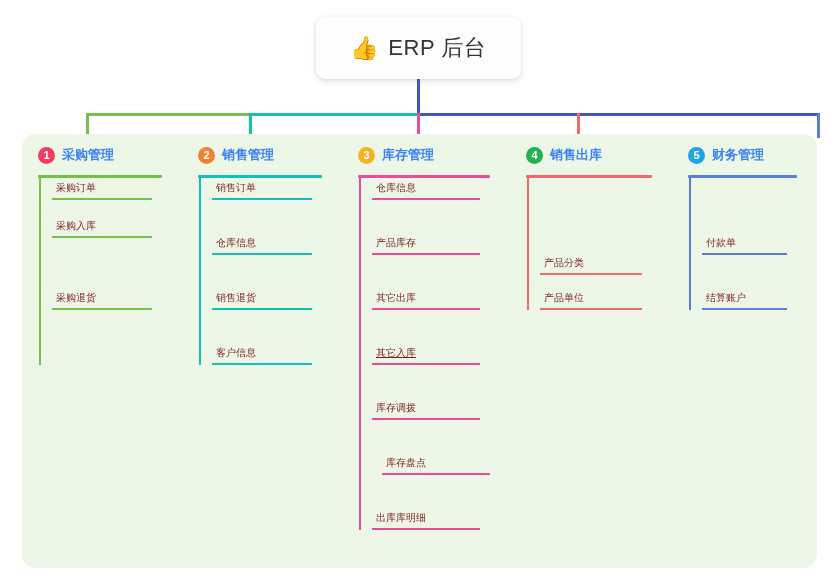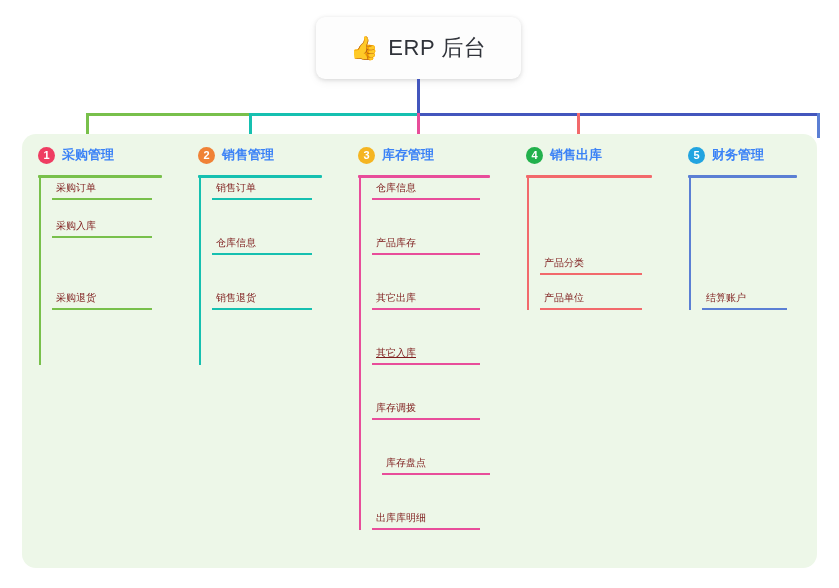--- a/index.html
+++ b/index.html
@@ -122,20 +122,24 @@
           <div class="leaf-rule" style="width: 100px; background: rgb(22, 192, 176);"></div>
         </div>
         <div class="leaf" style="left: 30px; top: 93px; width: 100px; height: 28px;">
           <div class="leaf-label" style="padding-left: 4px;">仓库信息</div>
           <div class="leaf-rule" style="width: 100px; background: rgb(22, 192, 176);"></div>
         </div>
         <div class="leaf" style="left: 30px; top: 148px; width: 100px; height: 28px;">
           <div class="leaf-label" style="padding-left: 4px;">销售退货</div>
           <div class="leaf-rule" style="width: 100px; background: rgb(22, 192, 176);"></div>
         </div>
+        <div class="leaf" style="left: 30px; top: 203px; width: 100px; height: 28px;">
+          <div class="leaf-label" style="padding-left: 4px;">客户信息</div>
+          <div class="leaf-rule" style="width: 100px; background: rgb(22, 192, 176);"></div>
+        </div>
       </div>
       <div class="branch" style="left: 342px; top: 134px; width: 168px; height: 449px;">
         <div class="branch-head">
           <span class="badge" style="background: rgb(245, 181, 33);">3</span>
           <span class="branch-title">库存管理</span>
         </div>
         <div class="head-rule" style="top: 41px; width: 132px; background: rgb(232, 77, 154);"></div>
         <div class="spine" style="left: 17px; top: 42px; height: 354px; background: rgb(232, 77, 154);"></div>
         <div class="leaf" style="left: 30px; top: 38px; width: 108px; height: 28px;">
           <div class="leaf-label" style="padding-left: 4px;">仓库信息</div>
@@ -182,20 +186,24 @@
           <div class="leaf-rule" style="width: 102px; background: rgb(242, 105, 107);"></div>
         </div>
       </div>
       <div class="branch" style="left: 672px; top: 134px; width: 145px; height: 229px;">
         <div class="branch-head">
           <span class="badge" style="background: rgb(34, 164, 224);">5</span>
           <span class="branch-title">财务管理</span>
         </div>
         <div class="head-rule" style="top: 41px; width: 109px; background: rgb(91, 127, 212);"></div>
         <div class="spine" style="left: 17px; top: 42px; height: 134px; background: rgb(91, 127, 212);"></div>
+        <div class="leaf" style="left: 30px; top: 93px; width: 85px; height: 28px;">
+          <div class="leaf-label" style="padding-left: 4px;">付款单</div>
+          <div class="leaf-rule" style="width: 85px; background: rgb(91, 127, 212);"></div>
+        </div>
         <div class="leaf" style="left: 30px; top: 148px; width: 85px; height: 28px;">
           <div class="leaf-label" style="padding-left: 4px;">结算账户</div>
           <div class="leaf-rule" style="width: 85px; background: rgb(91, 127, 212);"></div>
         </div>
       </div>
     </div>
 
 </div>
 
 </body></html>

